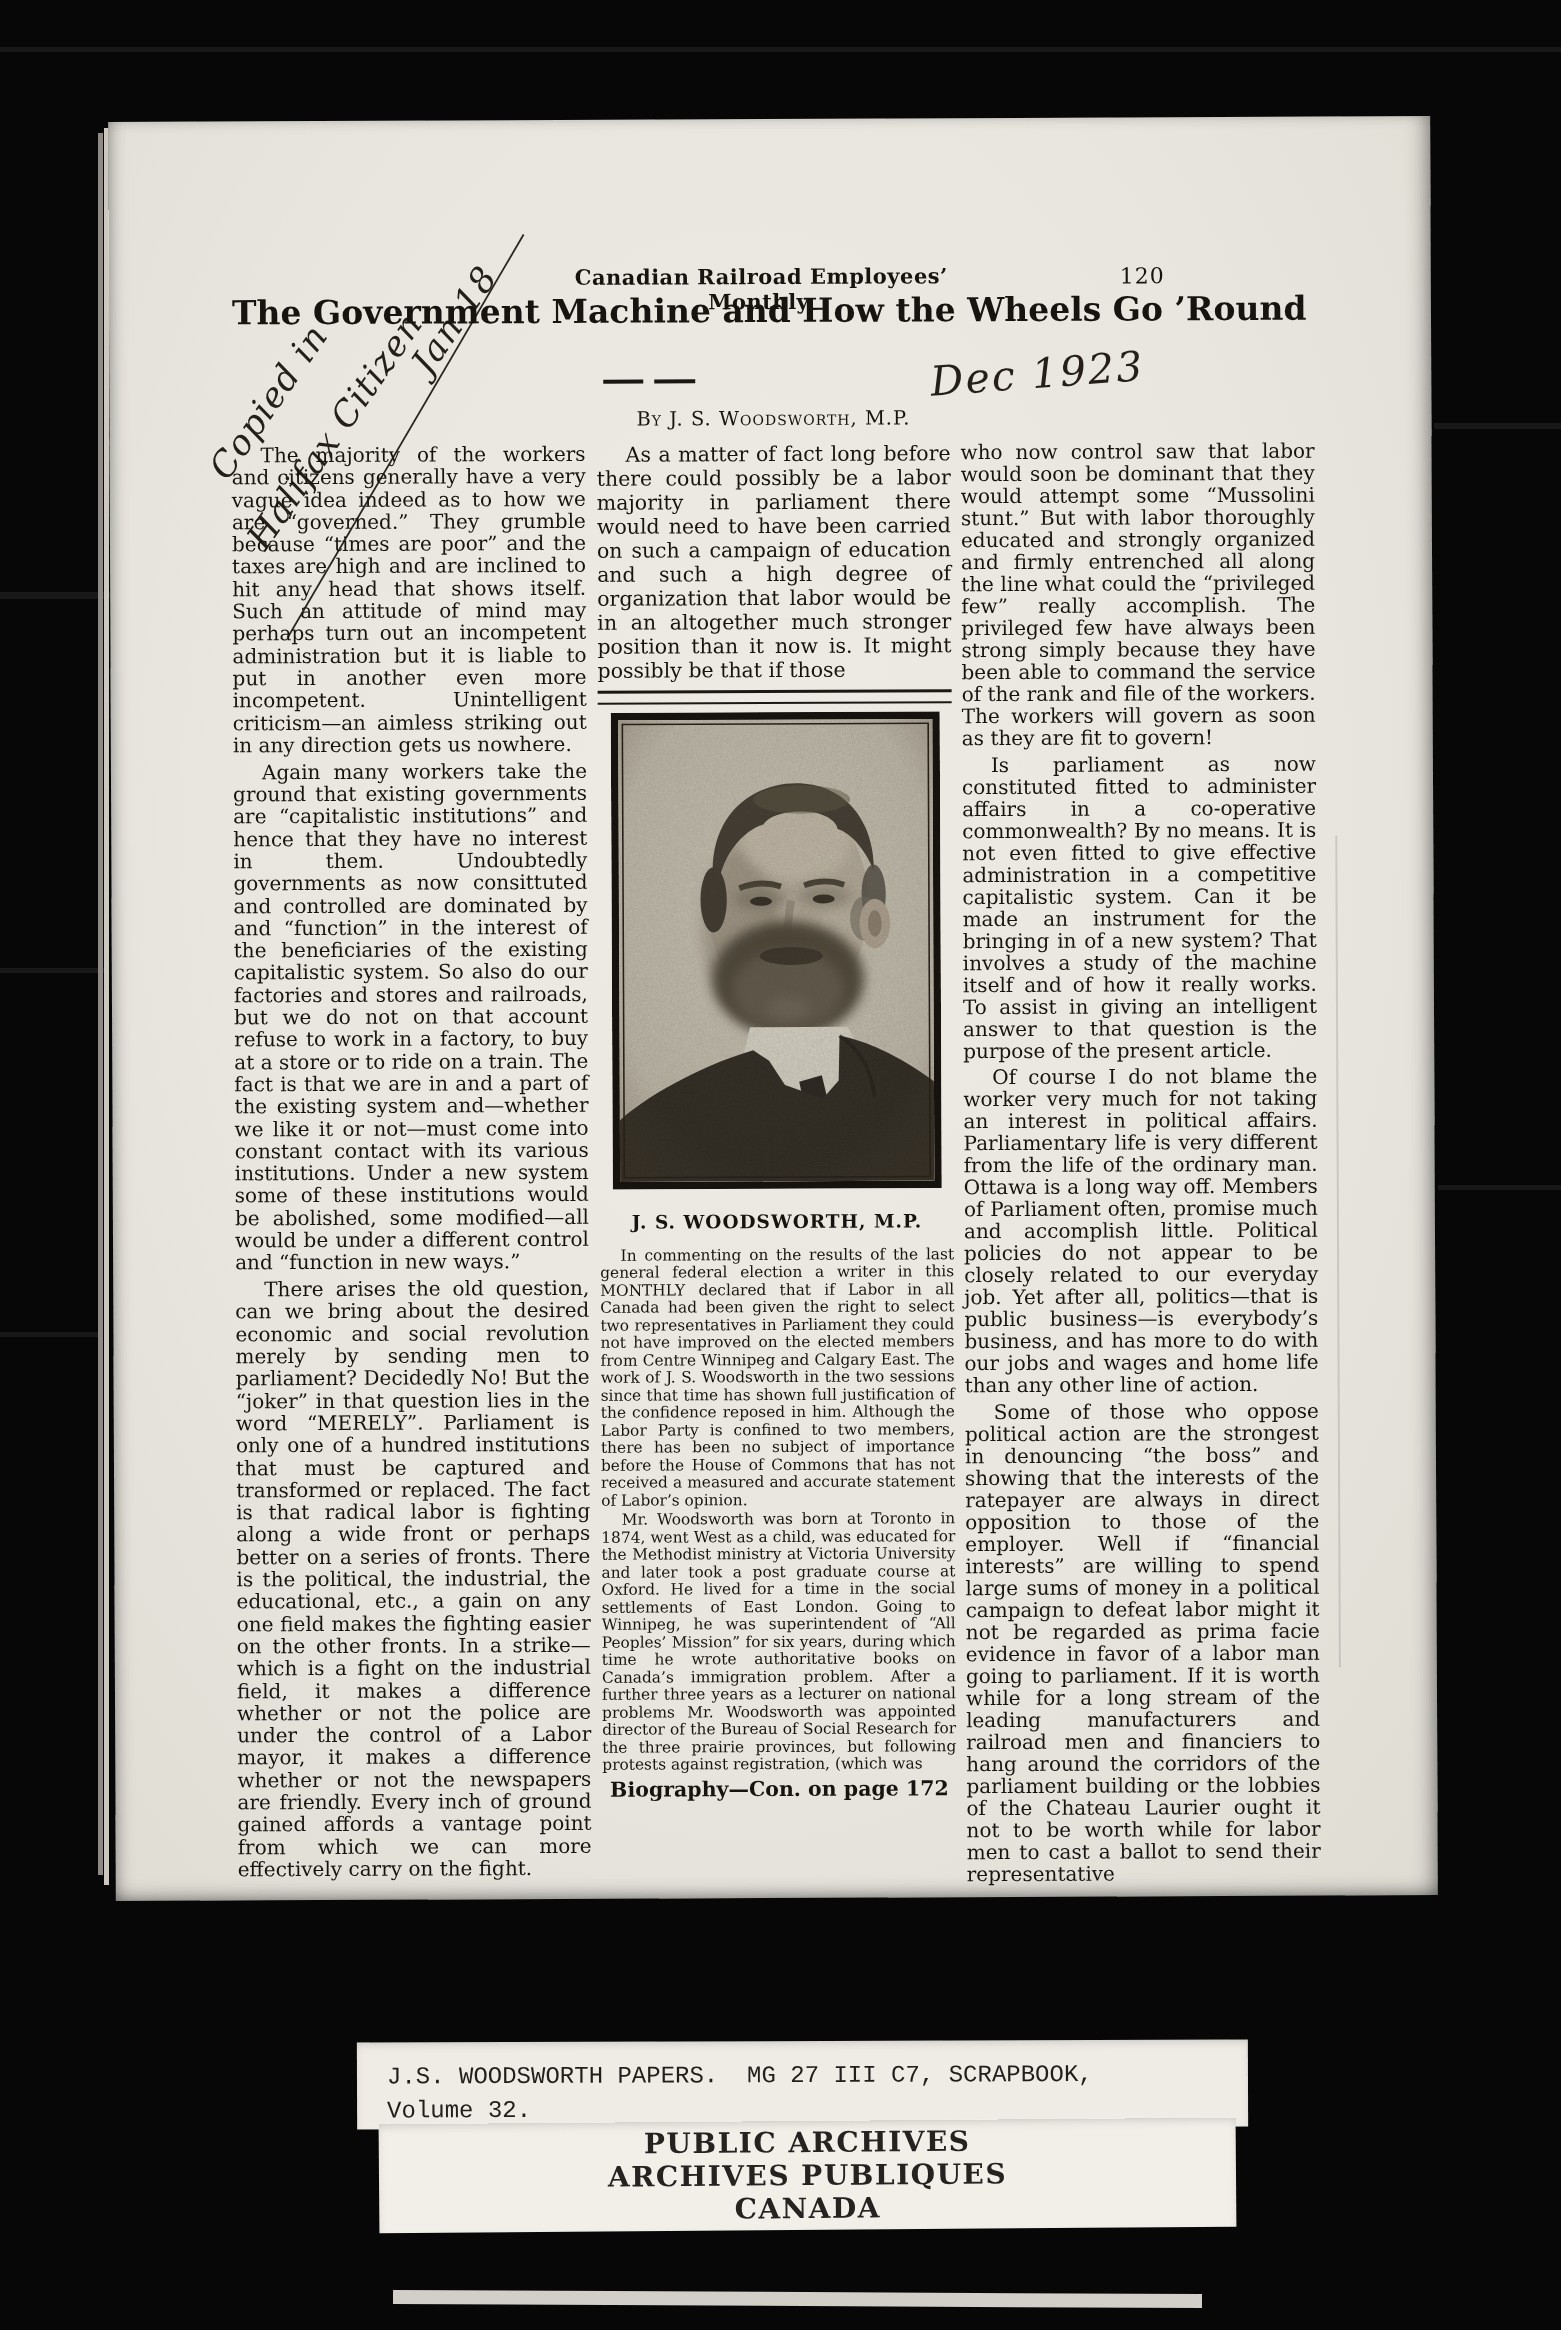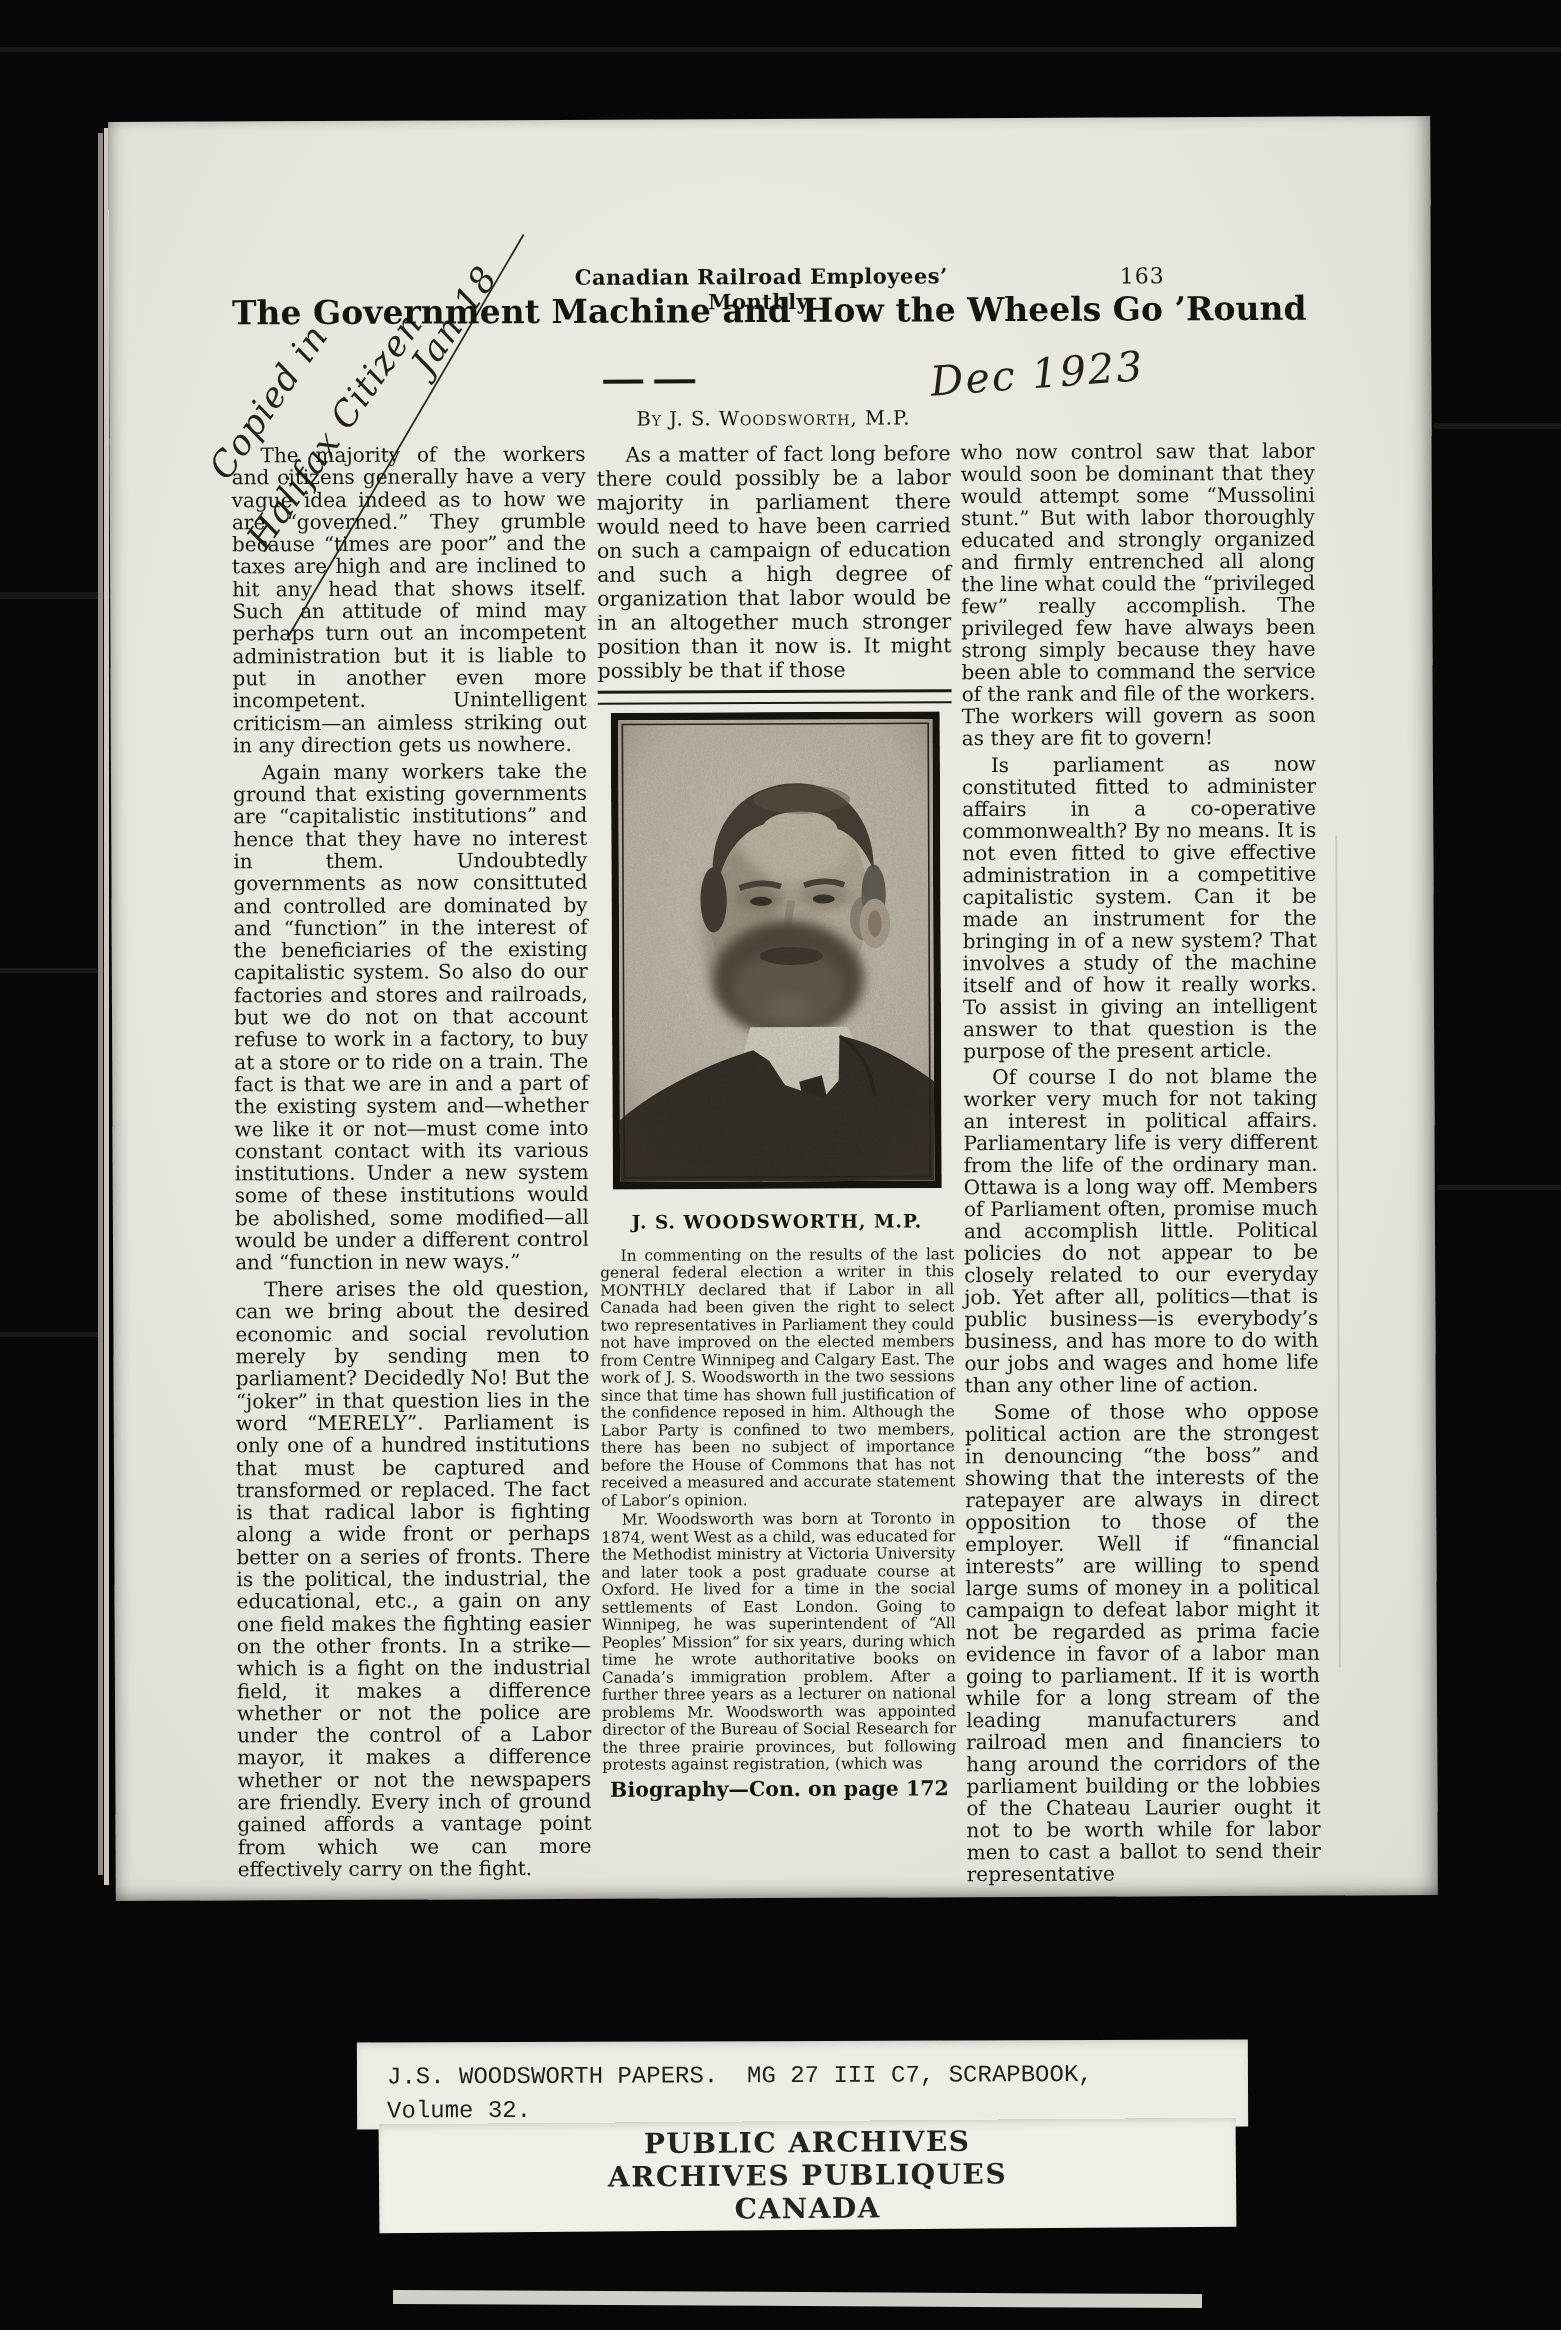--- a/index.html
+++ b/index.html
@@ -86,21 +86,21 @@
     </svg>
 
     <div class="hw hw1">
       <div class="l1">Copied in</div>
       <div class="l2">Halifax Citizen</div>
     </div>
     <div class="hw hw2">Jan 18</div>
     <div class="hw hw-date">Dec 1923</div>
 
     <div class="hdr-journal">Canadian Railroad Employees’ Monthly.</div>
-    <div class="hdr-pageno">163</div>
+    <div class="hdr-pageno">120</div>
 
     <div class="title">The Government Machine and How the Wheels Go ’Round</div>
 
     <div class="divider"><span class="d1"></span><span class="d2"></span></div>
 
     <div class="byline">By J. S. Woodsworth, M.P.</div>
 
     <div class="fold-line"></div>
 
     <div class="col col-left">

